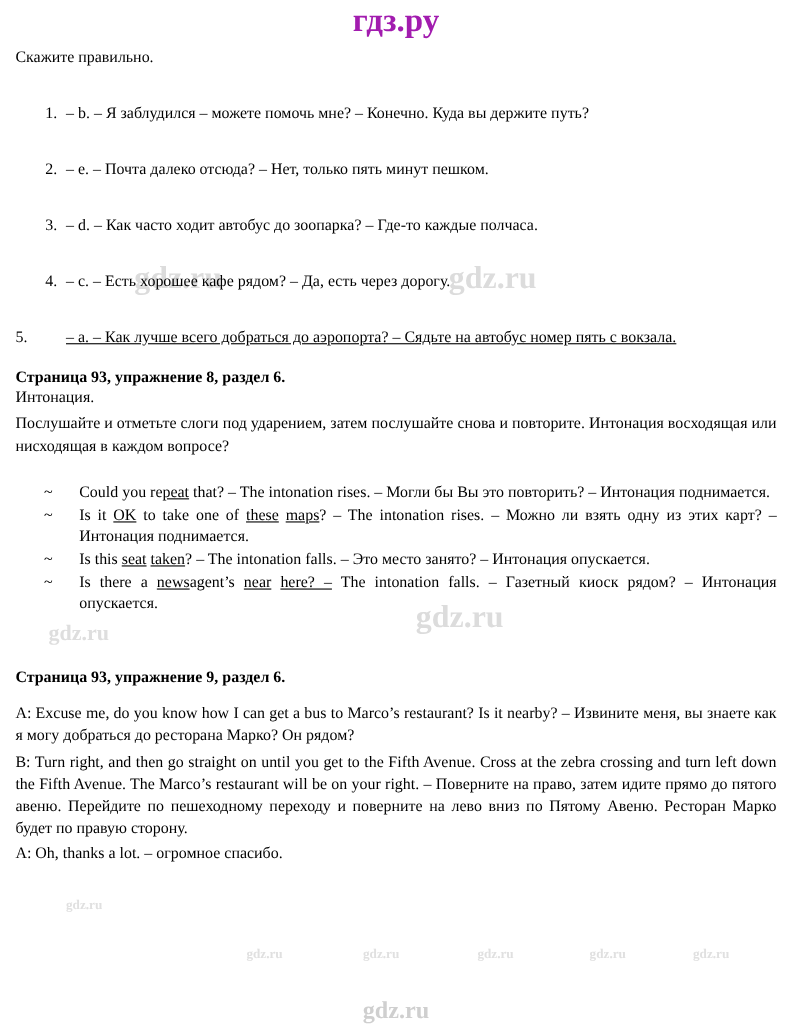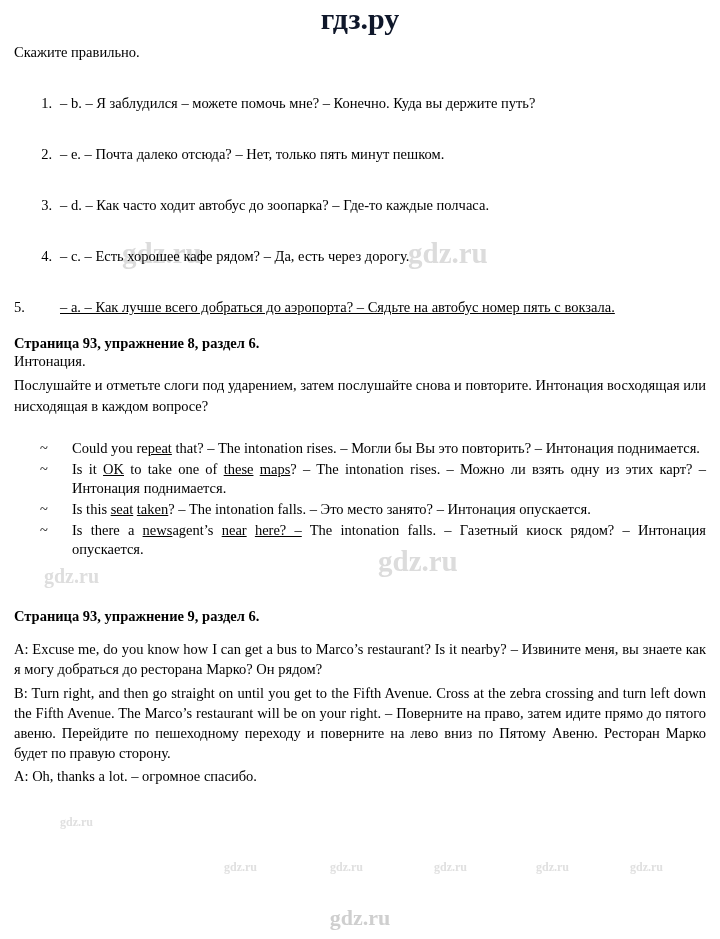--- a/index.html
+++ b/index.html
@@ -32,21 +32,21 @@
     white-space: nowrap;
     pointer-events: none;
     user-select: none;
     z-index: 0;
   }
   .wm-top {
     left: 50%;
     transform: translateX(-50%);
     top: 2px;
     font-size: 30px;
-    color: #0f172a;
+    color: #a21caf;
   }
   .wm-bottom {
     left: 50%;
     transform: translateX(-50%);
     bottom: 8px;
     font-size: 22px;
     color: #cfcfcf;
   }
   .wm-big { font-size: 29px; color: #dcdcdc; }
   .wm-mid { font-size: 20px; color: #dedede; }

